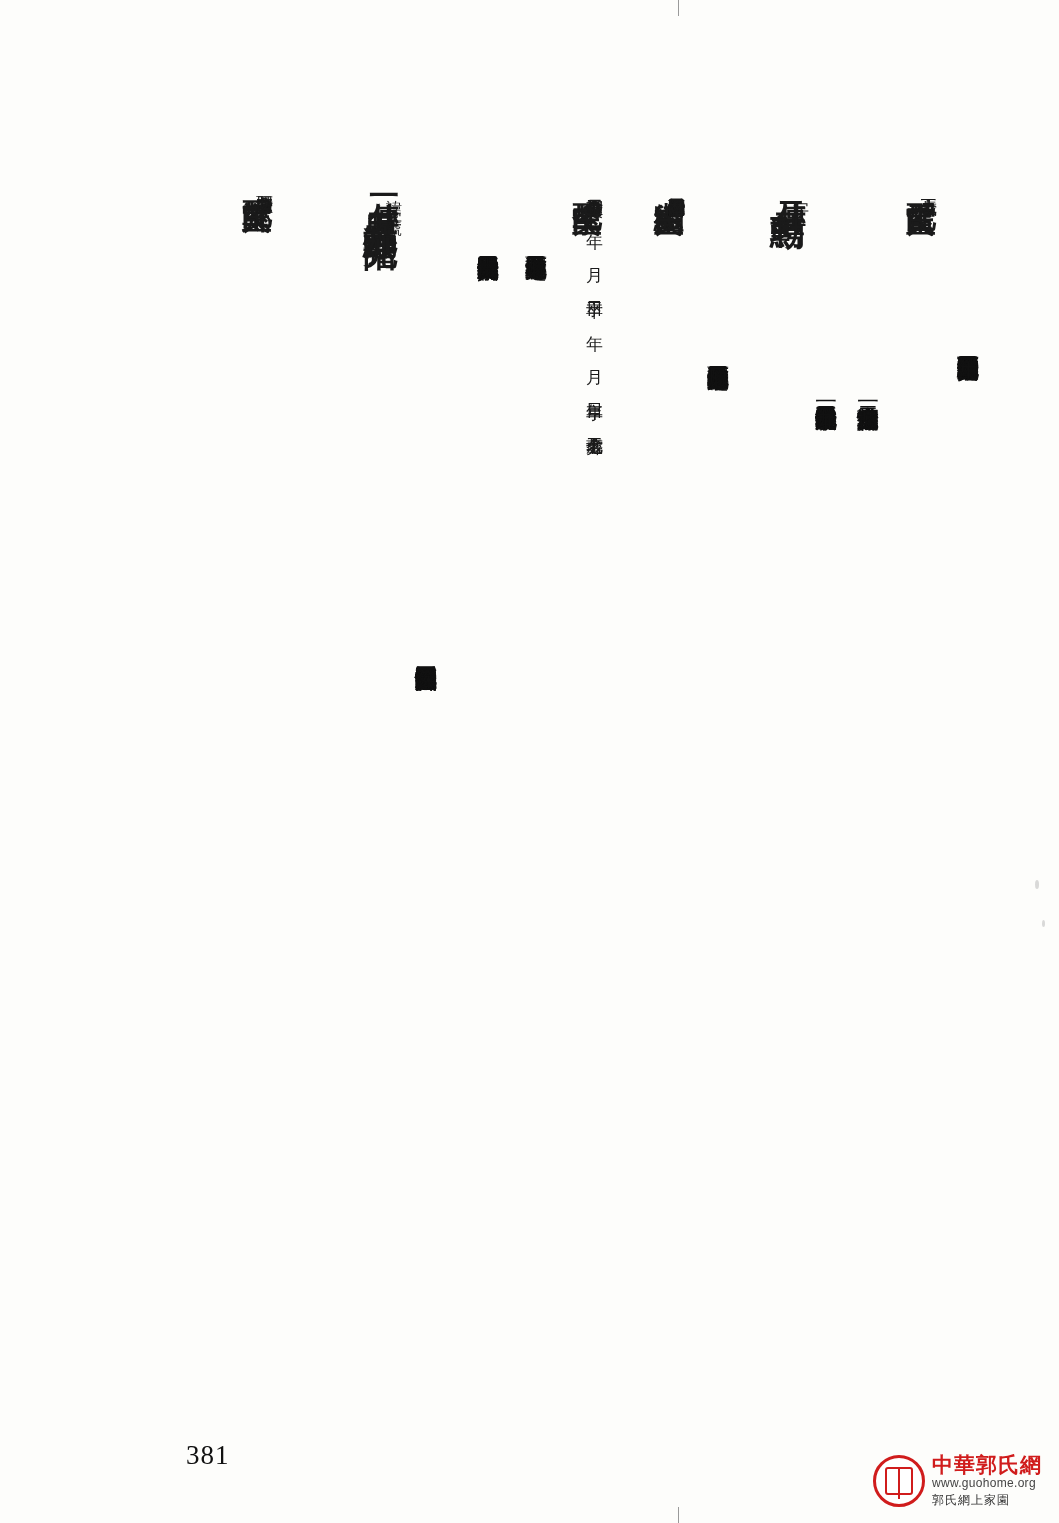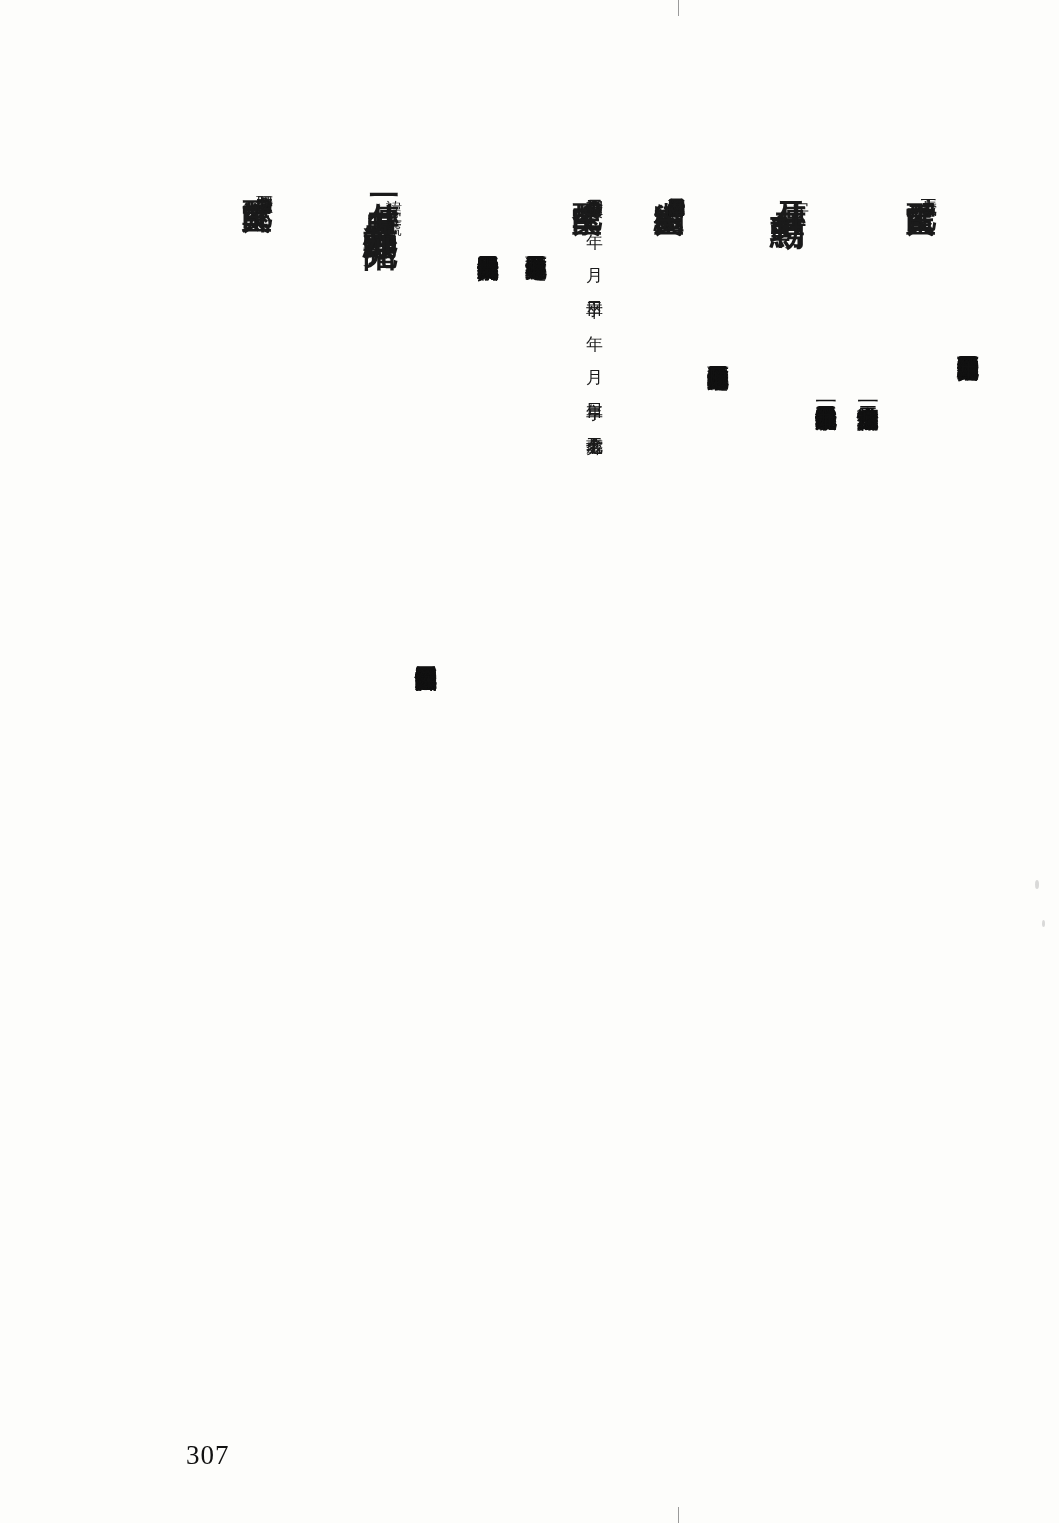--- a/index.html
+++ b/index.html
@@ -190,21 +190,29 @@
 
   <div class="col body-t" style="right:180px; top:390px; height:630px;">歲生二子長官詠次官潮一女適恒美李瑞麟</div>
 
   <div class="stack" style="right:118px; top:178px;">
     <span class="head">配室雷氏</span>
     <span class="small-t" style="margin-left:2px; padding-top:4px;">五十歲</span>
   </div>
 
   <div class="col body-t" style="right:80px; top:340px; height:1060px;">渡頭雷勳之姊也生于咸豐七年丁巳閏五月十八日寅時卒于光緒三十二年丙午閏四月十九日亥時享年</div>
 
-  <div class="pagenum">307</div>
+  <div class="pagenum">381</div>
 
   <div class="edge-mark" style="right:380px; top:0; width:1px; height:16px;"></div>
   <div class="edge-mark" style="right:380px; bottom:0; width:1px; height:16px;"></div>
   <div class="scan-spot" style="right:20px; top:880px; width:4px; height:9px;"></div>
   <div class="scan-spot" style="right:14px; top:920px; width:3px; height:7px;"></div>
 
+  <div class="logo">
+    <div class="logo-seal"></div>
+    <div class="logo-txt">
+      <div class="logo-main">中華郭氏網</div>
+      <div class="logo-url">www.guohome.org</div>
+      <div class="logo-sub">郭氏網上家園</div>
+    </div>
+  </div>
 
 </div>
 
 </body></html>

